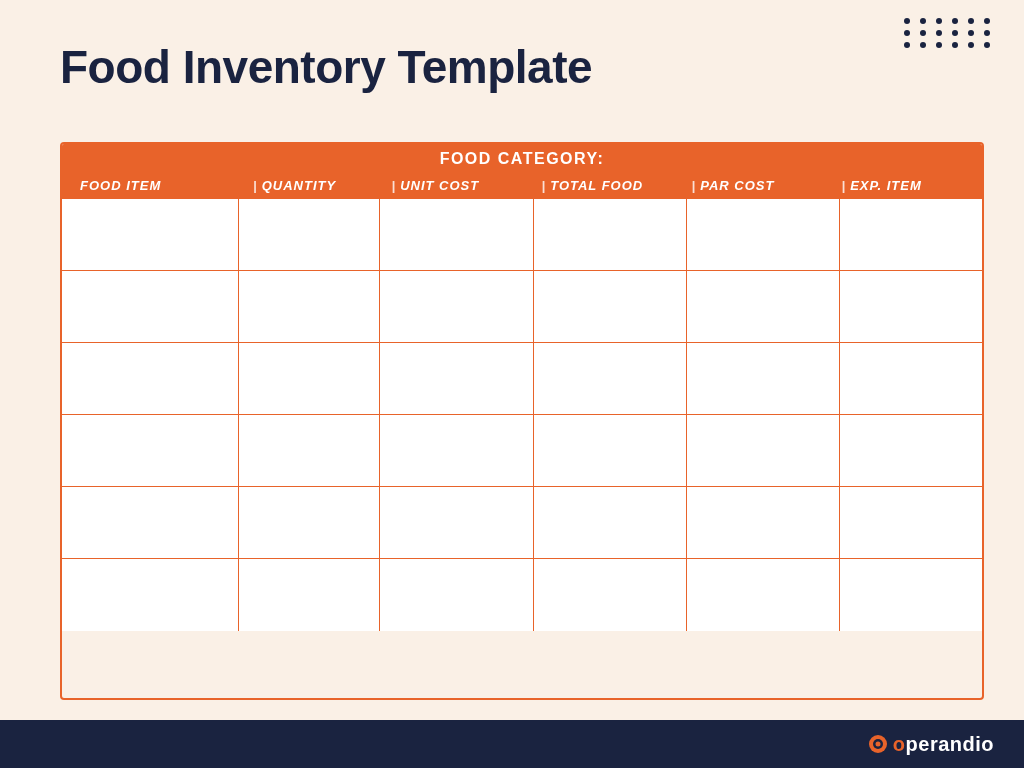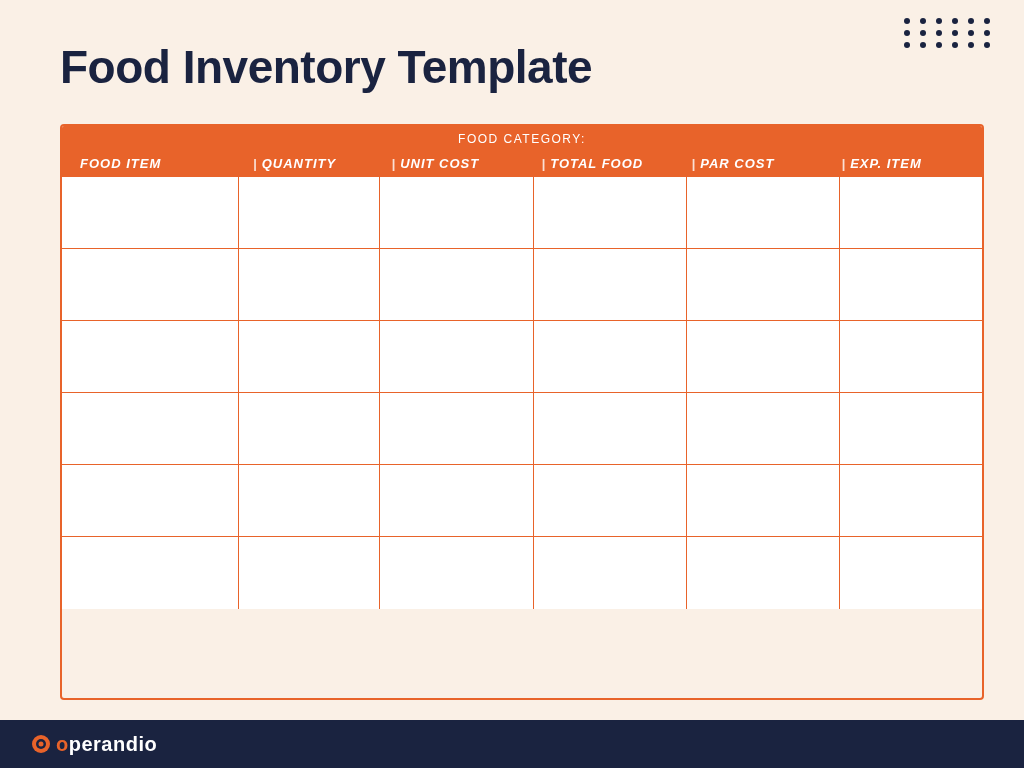--- a/index.html
+++ b/index.html
@@ -24,20 +24,21 @@
       position: relative;
       display: flex;
       flex-direction: column;
     }
 
     .main-content {
       flex: 1;
       padding: 40px 40px 20px 60px;
       display: flex;
       flex-direction: column;
+      gap: 18px;
     }
 
     .page-title {
       font-size: 46px;
       font-weight: 800;
       color: #1a2340;
       margin-bottom: 30px;
       letter-spacing: -0.5px;
     }
 
@@ -65,22 +66,22 @@
     }
 
     .table-header {
       background-color: #e8632a;
       padding: 6px 10px 0px 10px;
     }
 
     .food-category-row {
       text-align: center;
       color: white;
-      font-size: 12px;
-      font-weight: 400;
+      font-size: 16px;
+      font-weight: 700;
       letter-spacing: 1.5px;
       padding-bottom: 4px;
     }
 
     .column-headers {
       display: grid;
       grid-template-columns: 1.5fr 1.2fr 1.3fr 1.3fr 1.3fr 1.2fr;
       color: white;
       font-size: 13px;
       font-weight: 700;
@@ -126,20 +127,21 @@
 
     .table-cell:last-child {
       border-right: none;
     }
 
     .footer-bar {
       height: 48px;
       background-color: #1a2340;
       display: flex;
       align-items: center;
+      justify-content: flex-end;
       padding: 0 30px;
     }
 
     .logo-wrapper {
       display: flex;
       align-items: center;
       gap: 0px;
     }
 
     .logo-icon {

